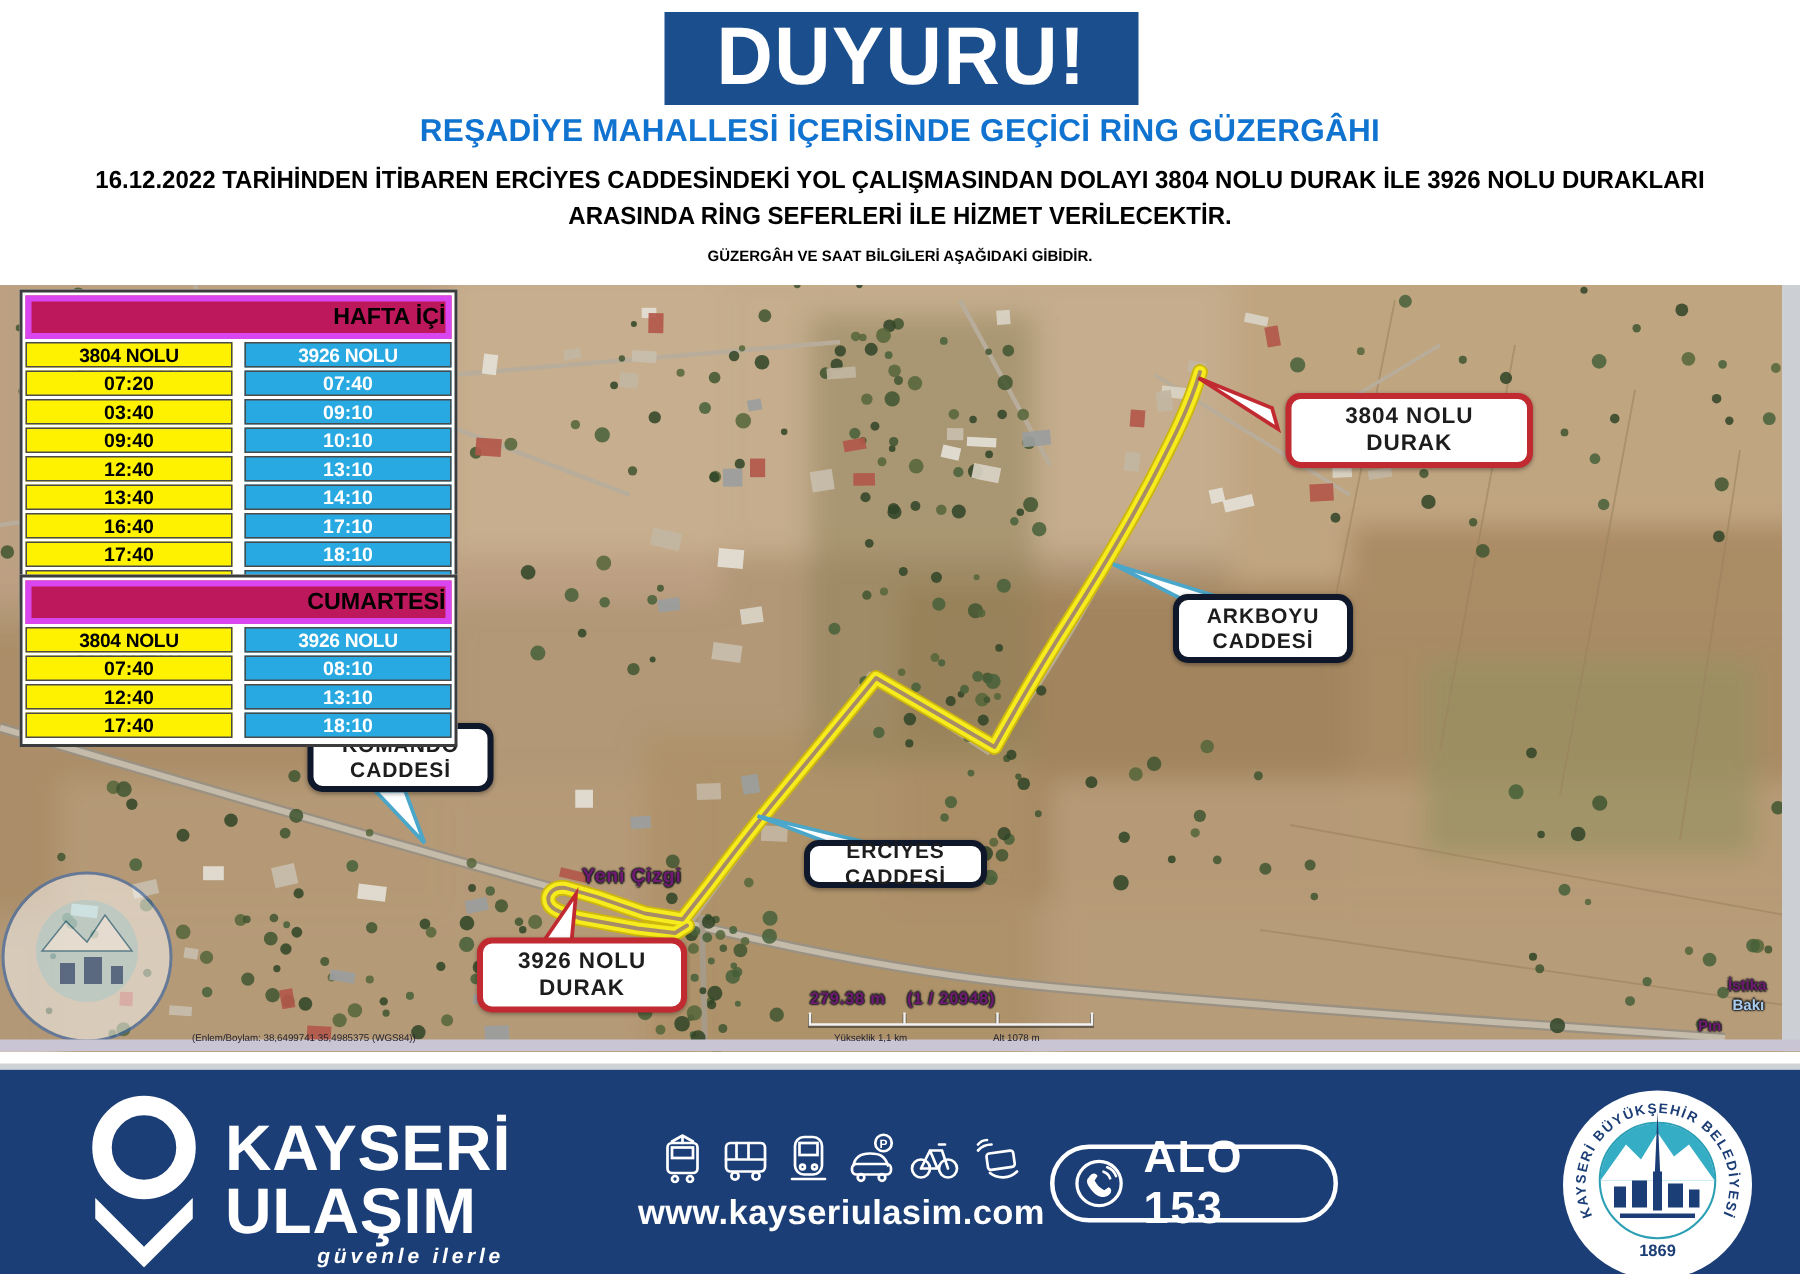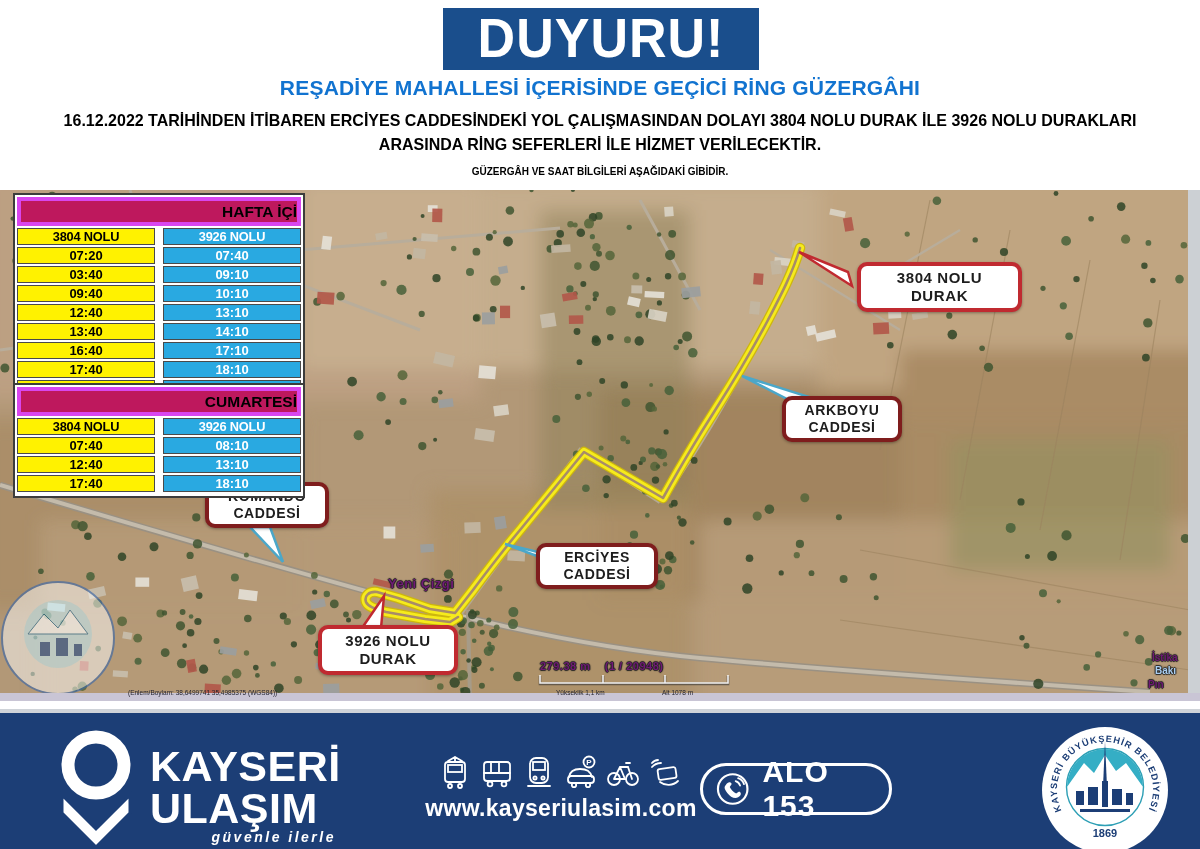--- a/index.html
+++ b/index.html
@@ -34,21 +34,21 @@
   .cell.head{font-size:12.8px;letter-spacing:-.2px;}
   .col-y .cell{background:#fff200;color:#000;}
   .col-b .cell{background:#29a9e1;color:#fff;}
 
   
   .callout{position:absolute;background:#fff;border-radius:10px;display:flex;align-items:center;
            justify-content:center;text-align:center;font-weight:600;font-size:15px;color:#1d1d1d;
            letter-spacing:.6px;line-height:1.22;z-index:4;box-shadow:0 1px 3px rgba(0,0,0,.35);
            padding:3px 6px;box-sizing:border-box;}
   .callout.stop{border:4px solid #c02a30;}
-  .callout.street{border:4px solid #7f1d1d;}
+  .callout.street{border:4px solid #0f172a;}
 
   .maplabel{position:absolute;color:#701a75;font-weight:bold;z-index:3;
             text-shadow:-1px 0 1px #222,1px 0 1px #222,0 -1px 1px #222,0 1px 1px #222;}
   .yeni{font-size:13px;letter-spacing:.5px;}
   .scaletxt{font-size:11px;letter-spacing:.5px;}
   .edgelbl{font-size:10px;}
   .edgelbl.blue{color:#a9cdf0;}
   .frag{position:absolute;font-size:6.5px;color:#23232e;filter:blur(.45px);z-index:3;white-space:nowrap;}
 
   
@@ -602,31 +602,31 @@
         <div class="cell">08:10</div>
             <div class="cell">13:10</div>
             <div class="cell">18:10</div>
           </div>
       </div>
     </div>
 
     <div class="callout stop" style="left:845px;top:72px;width:165px;height:50px;margin-left:12px;">3804 NOLU DURAK</div>
     <div class="callout street" style="left:782px;top:206px;width:120px;height:46px;font-size:14px;">ARKBOYU CADDESİ</div>
     <div class="callout street" style="left:205px;top:292px;width:124px;height:46px;font-size:14px;">KOMANDO CADDESİ</div>
-    <div class="callout street" style="left:536px;top:353px;width:122px;height:46px;font-size:14px;">ERCİYES CADDESİ</div>
+    <div class="callout street" style="left:536px;top:370px;width:122px;height:32px;font-size:14px;">ERCİYES CADDESİ</div>
     <div class="callout stop" style="left:318px;top:435px;width:140px;height:50px;">3926 NOLU DURAK</div>
 
     <div class="maplabel yeni" style="left:388px;top:386px;">Yeni Çizgi</div>
     <div class="maplabel scaletxt" style="left:540px;top:470px;width:200px;">
       <span>279.38 m</span>&nbsp;&nbsp;&nbsp;
       <span>(1 / 20948)</span>
     </div>
     <div class="maplabel edgelbl" style="left:1152px;top:462px;">İstika</div>
     <div class="maplabel edgelbl blue" style="left:1155px;top:475px;">Bakı</div>
-    <div class="maplabel edgelbl" style="left:1132px;top:489px;margin-left:16px;">Pın</div>
+    <div class="maplabel edgelbl" style="left:1132px;top:489px;">Pın</div>
     <span class="frag" style="left:128px;top:499px;">(Enlem/Boylam: 38,6499741  35,4985375 (WGS84))</span>
     <span class="frag" style="left:556px;top:499px;">Yükseklik 1,1 km</span>
     <span class="frag" style="left:662px;top:499px;">Alt 1078 m</span>
   </div>
 
   <div class="ftr">
     <div class="ftr-topline"></div>
 
     <svg width="104" height="128" viewBox="0 0 104 128" style="position:absolute;left:44px;top:12px;">
       <circle cx="52" cy="40" r="28" fill="none" stroke="#fff" stroke-width="13"></circle>

